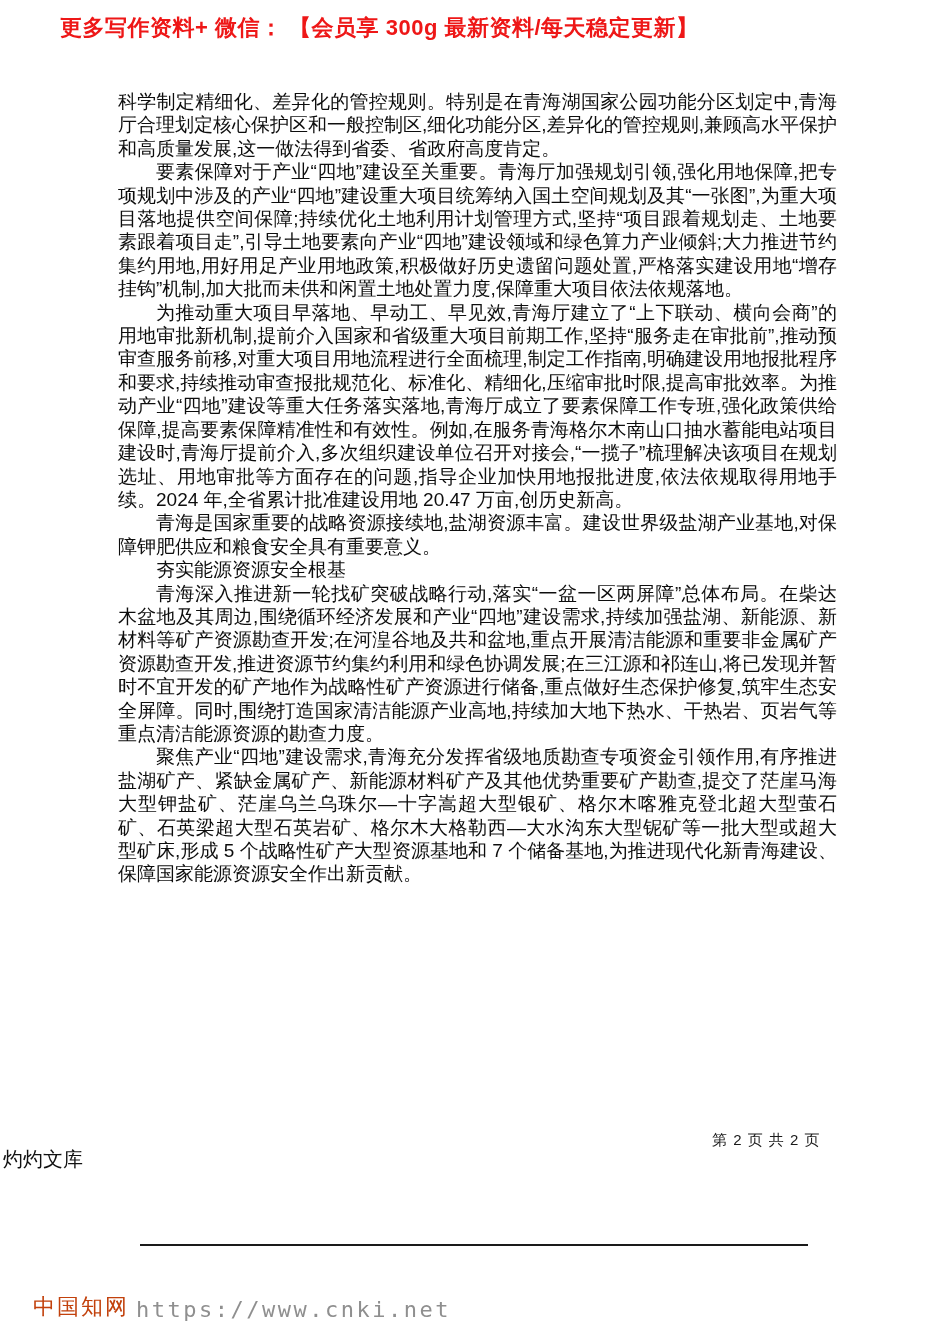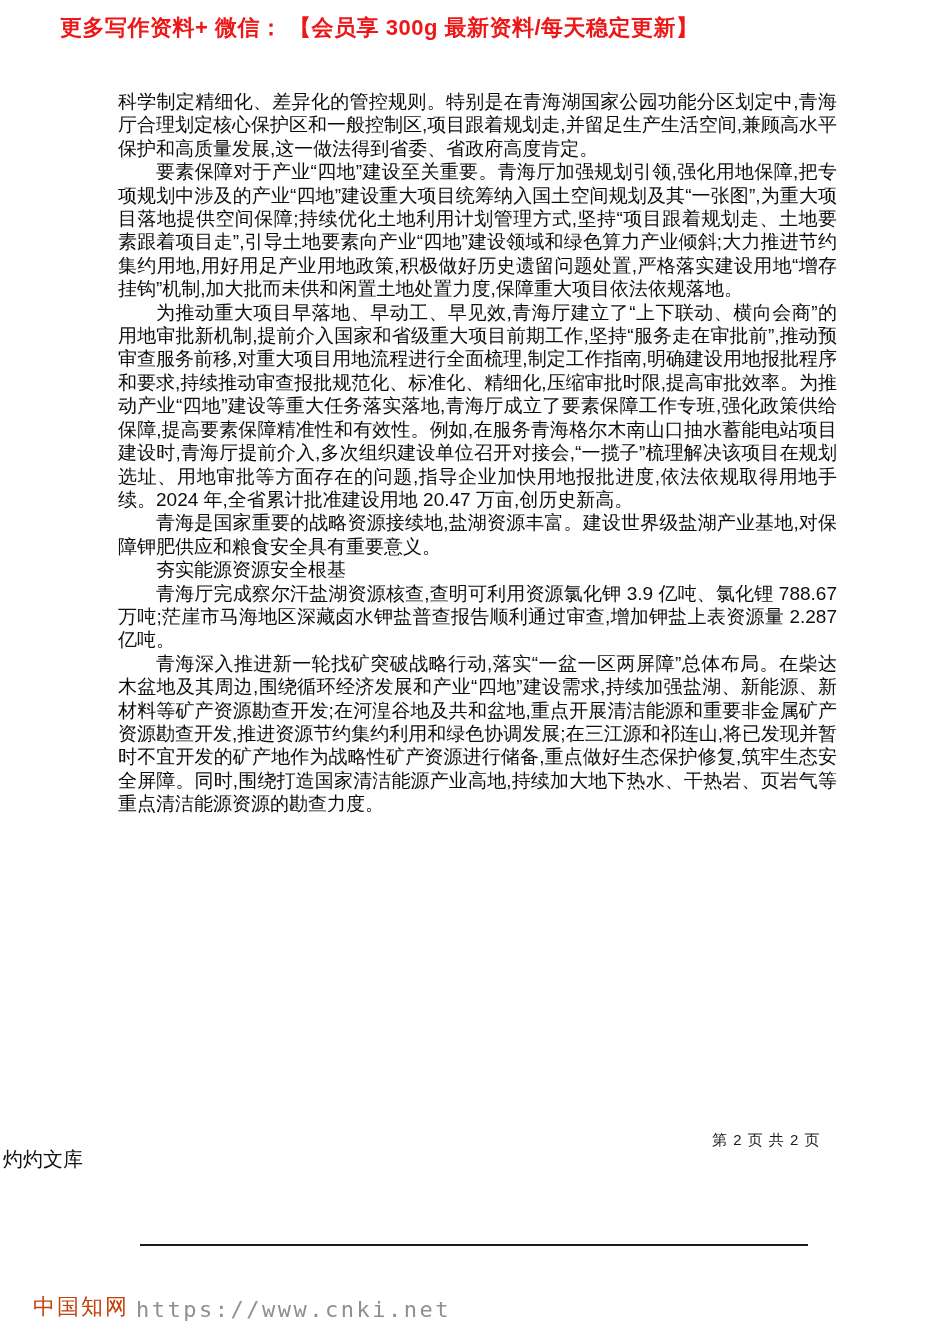--- a/index.html
+++ b/index.html
@@ -83,27 +83,27 @@
   }
 </style>
 </head>
 <body>
 
 <div class="page">
 
   <div class="promo">更多写作资料+ 微信： 【会员享 300g 最新资料/每天稳定更新】</div>
 
   <div class="article">
-    <p>科学制定精细化、差异化的管控规则。特别是在青海湖国家公园功能分区划定中,青海厅合理划定核心保护区和一般控制区,项目跟着规划走,并留足生产生活空间,兼顾高水平保护和高质量发展,这一做法得到省委、省政府高度肯定。</p>
+    <p>科学制定精细化、差异化的管控规则。特别是在青海湖国家公园功能分区划定中,青海厅合理划定核心保护区和一般控制区,细化功能分区,差异化的管控规则,兼顾高水平保护和高质量发展,这一做法得到省委、省政府高度肯定。</p>
     <p class="indent">要素保障对于产业“四地”建设至关重要。青海厅加强规划引领,强化用地保障,把专项规划中涉及的产业“四地”建设重大项目统筹纳入国土空间规划及其“一张图”,为重大项目落地提供空间保障;持续优化土地利用计划管理方式,坚持“项目跟着规划走、土地要素跟着项目走”,引导土地要素向产业“四地”建设领域和绿色算力产业倾斜;大力推进节约集约用地,用好用足产业用地政策,积极做好历史遗留问题处置,严格落实建设用地“增存挂钩”机制,加大批而未供和闲置土地处置力度,保障重大项目依法依规落地。</p>
     <p class="indent">为推动重大项目早落地、早动工、早见效,青海厅建立了“上下联动、横向会商”的用地审批新机制,提前介入国家和省级重大项目前期工作,坚持“服务走在审批前”,推动预审查服务前移,对重大项目用地流程进行全面梳理,制定工作指南,明确建设用地报批程序和要求,持续推动审查报批规范化、标准化、精细化,压缩审批时限,提高审批效率。为推动产业“四地”建设等重大任务落实落地,青海厅成立了要素保障工作专班,强化政策供给保障,提高要素保障精准性和有效性。例如,在服务青海格尔木南山口抽水蓄能电站项目建设时,青海厅提前介入,多次组织建设单位召开对接会,“一揽子”梳理解决该项目在规划选址、用地审批等方面存在的问题,指导企业加快用地报批进度,依法依规取得用地手续。2024 年,全省累计批准建设用地 20.47 万亩,创历史新高。</p>
     <p class="indent">青海是国家重要的战略资源接续地,盐湖资源丰富。建设世界级盐湖产业基地,对保障钾肥供应和粮食安全具有重要意义。</p>
     <p class="indent">夯实能源资源安全根基</p>
-    <p class="indent">青海厅完成察尔汗盐湖资源核查,查明可利用资源氯化钾 3.9 亿吨、氯化锂 788.67 万吨;茫崖市马海地区深藏卤水钾盐普查报告顺利通过审查,增加钾盐上表资源量 2.287 亿吨。</p>
     <p class="indent">青海深入推进新一轮找矿突破战略行动,落实“一盆一区两屏障”总体布局。在柴达木盆地及其周边,围绕循环经济发展和产业“四地”建设需求,持续加强盐湖、新能源、新材料等矿产资源勘查开发;在河湟谷地及共和盆地,重点开展清洁能源和重要非金属矿产资源勘查开发,推进资源节约集约利用和绿色协调发展;在三江源和祁连山,将已发现并暂时不宜开发的矿产地作为战略性矿产资源进行储备,重点做好生态保护修复,筑牢生态安全屏障。同时,围绕打造国家清洁能源产业高地,持续加大地下热水、干热岩、页岩气等重点清洁能源资源的勘查力度。</p>
+    <p class="indent">聚焦产业“四地”建设需求,青海充分发挥省级地质勘查专项资金引领作用,有序推进盐湖矿产、紧缺金属矿产、新能源材料矿产及其他优势重要矿产勘查,提交了茫崖马海大型钾盐矿、茫崖乌兰乌珠尔—十字嵩超大型银矿、格尔木喀雅克登北超大型萤石矿、石英梁超大型石英岩矿、格尔木大格勒西—大水沟东大型铌矿等一批大型或超大型矿床,形成 5 个战略性矿产大型资源基地和 7 个储备基地,为推进现代化新青海建设、保障国家能源资源安全作出新贡献。</p>
   </div>
 
   <div class="page-number">第 2 页 共 2 页</div>
 
   <div class="brand">灼灼文库</div>
 
   <div class="divider"></div>
 
   <div class="cnki-mark">中国知网</div>
 

